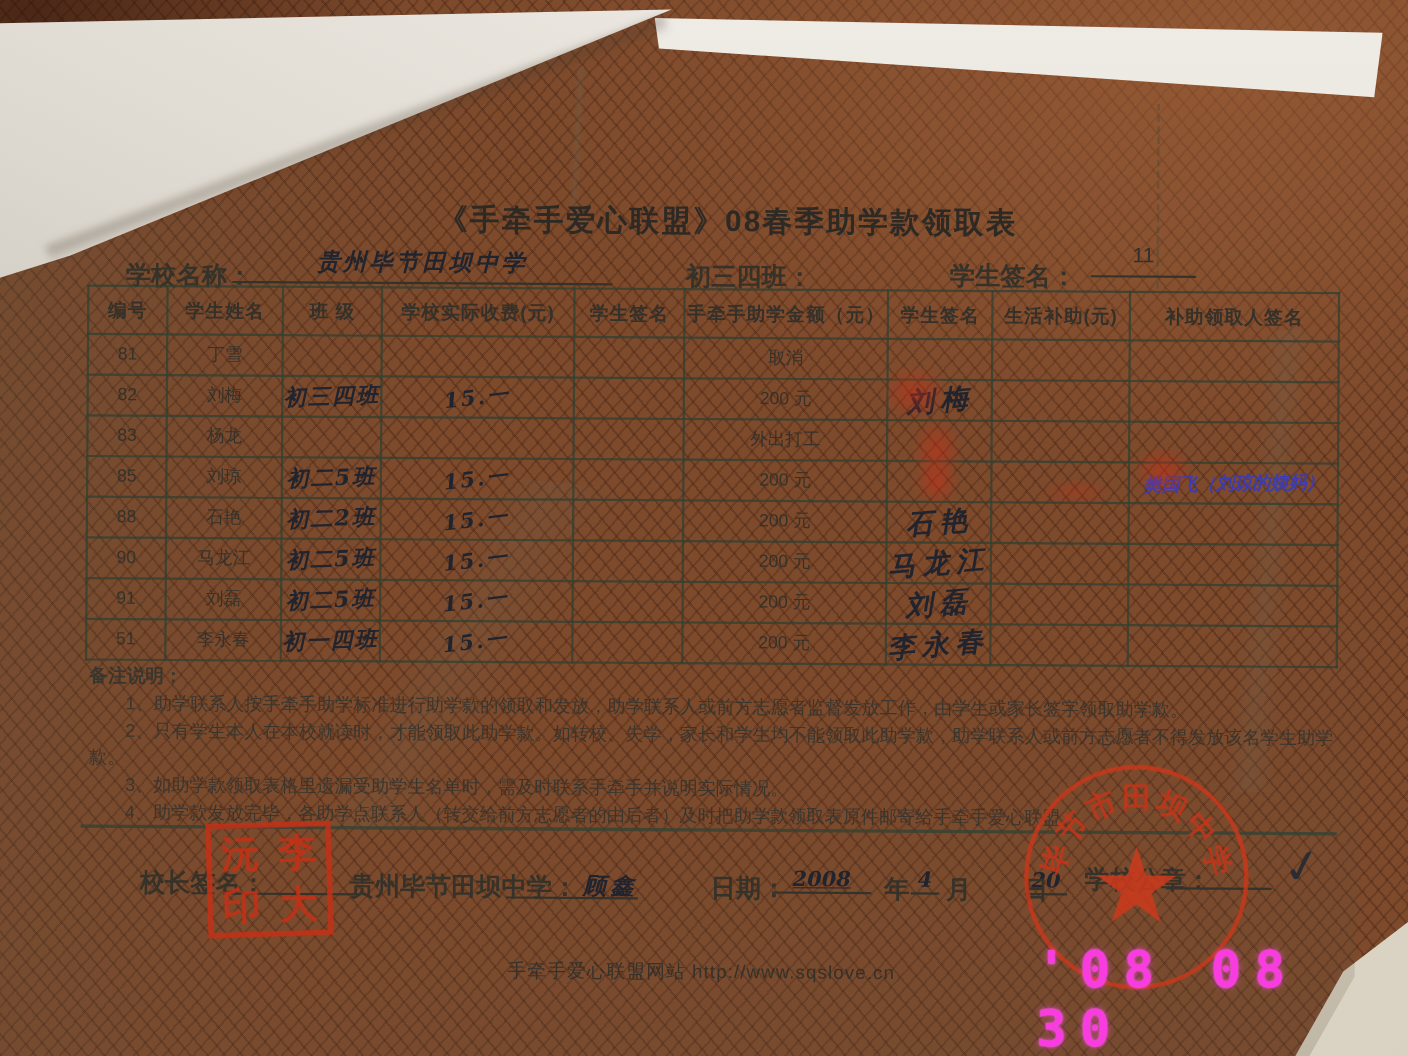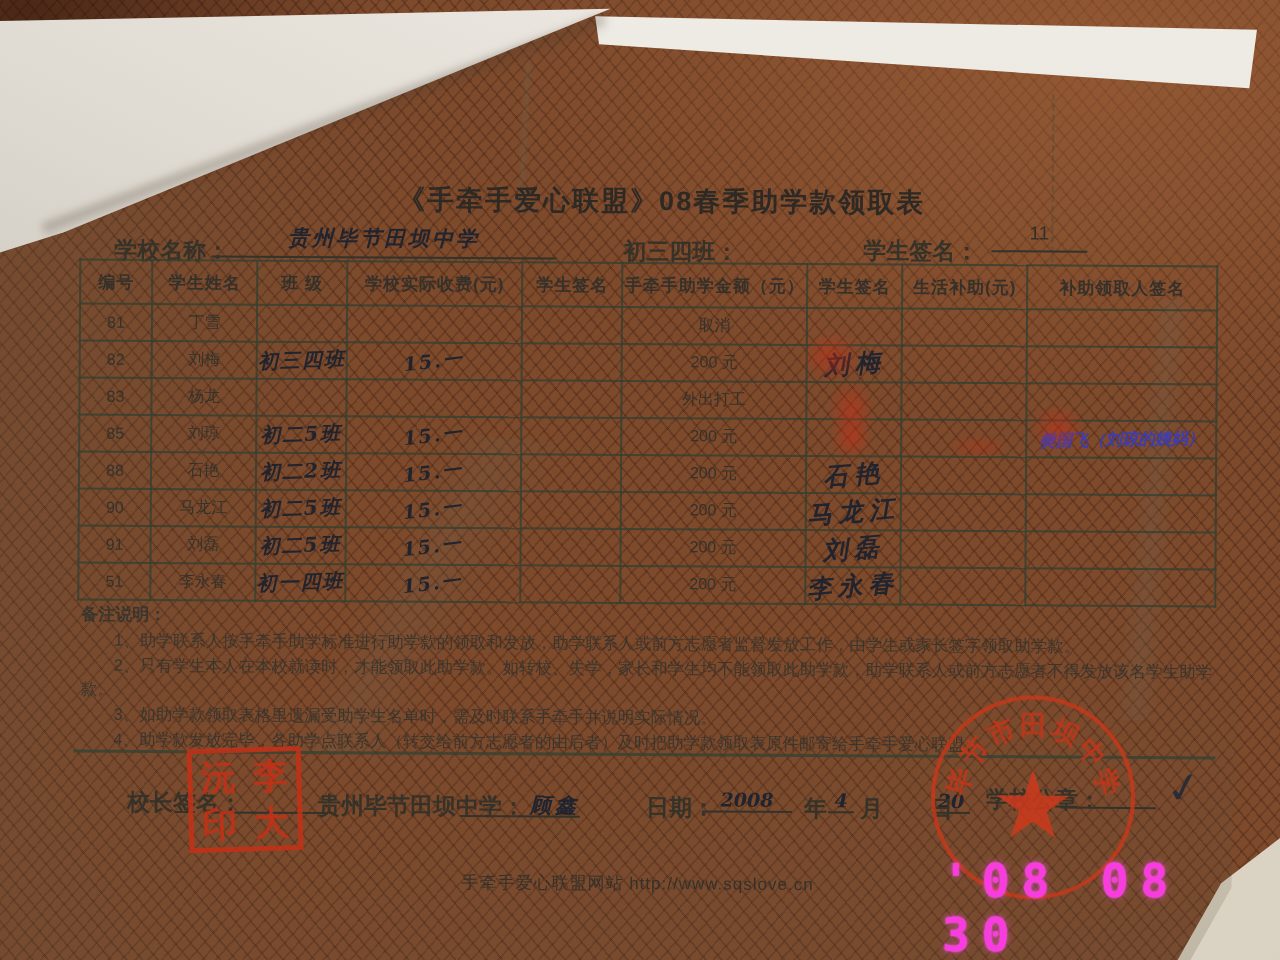--- a/index.html
+++ b/index.html
@@ -254,21 +254,21 @@
     <span>沅</span>
     <span>李</span>
     <span>印</span>
     <span>大</span>
   </div>
 
   <span class="abs lbl" style="left:320px;top:792px;">贵州毕节田坝中学：</span>
   <span class="abs" style="left:462px;top:792px;width:120px;border-bottom:2px solid #34332b;height:24px;text-align:right;"><span class="hw" style="font-size:21px;letter-spacing:4px;">顾鑫</span></span>
 
   <span class="abs lbl" style="left:648px;top:792px;">日期：</span>
-  <span class="abs uline date-num hw" style="left:704px;top:788px;width:90px;">2008</span>
+  <span class="abs uline date-num hw" style="left:704px;top:788px;width:90px;text-decoration:underline;">2008</span>
   <span class="abs lbl" style="left:806px;top:792px;">年</span>
   <span class="abs uline date-num hw" style="left:830px;top:788px;width:26px;">4</span>
   <span class="abs lbl" style="left:862px;top:792px;">月</span>
   <span class="abs uline date-num hw" style="left:886px;top:788px;width:38px;margin-left:48px;">20</span>
   <span class="abs lbl" style="left:932px;top:792px;">日</span>
 
   <span class="abs lbl" style="left:988px;top:782px;">学校公章：</span>
   <span class="abs" style="left:1062px;top:782px;width:96px;border-bottom:2px solid #34332b;height:22px;"></span>
 
   <div class="abs round-stamp">

